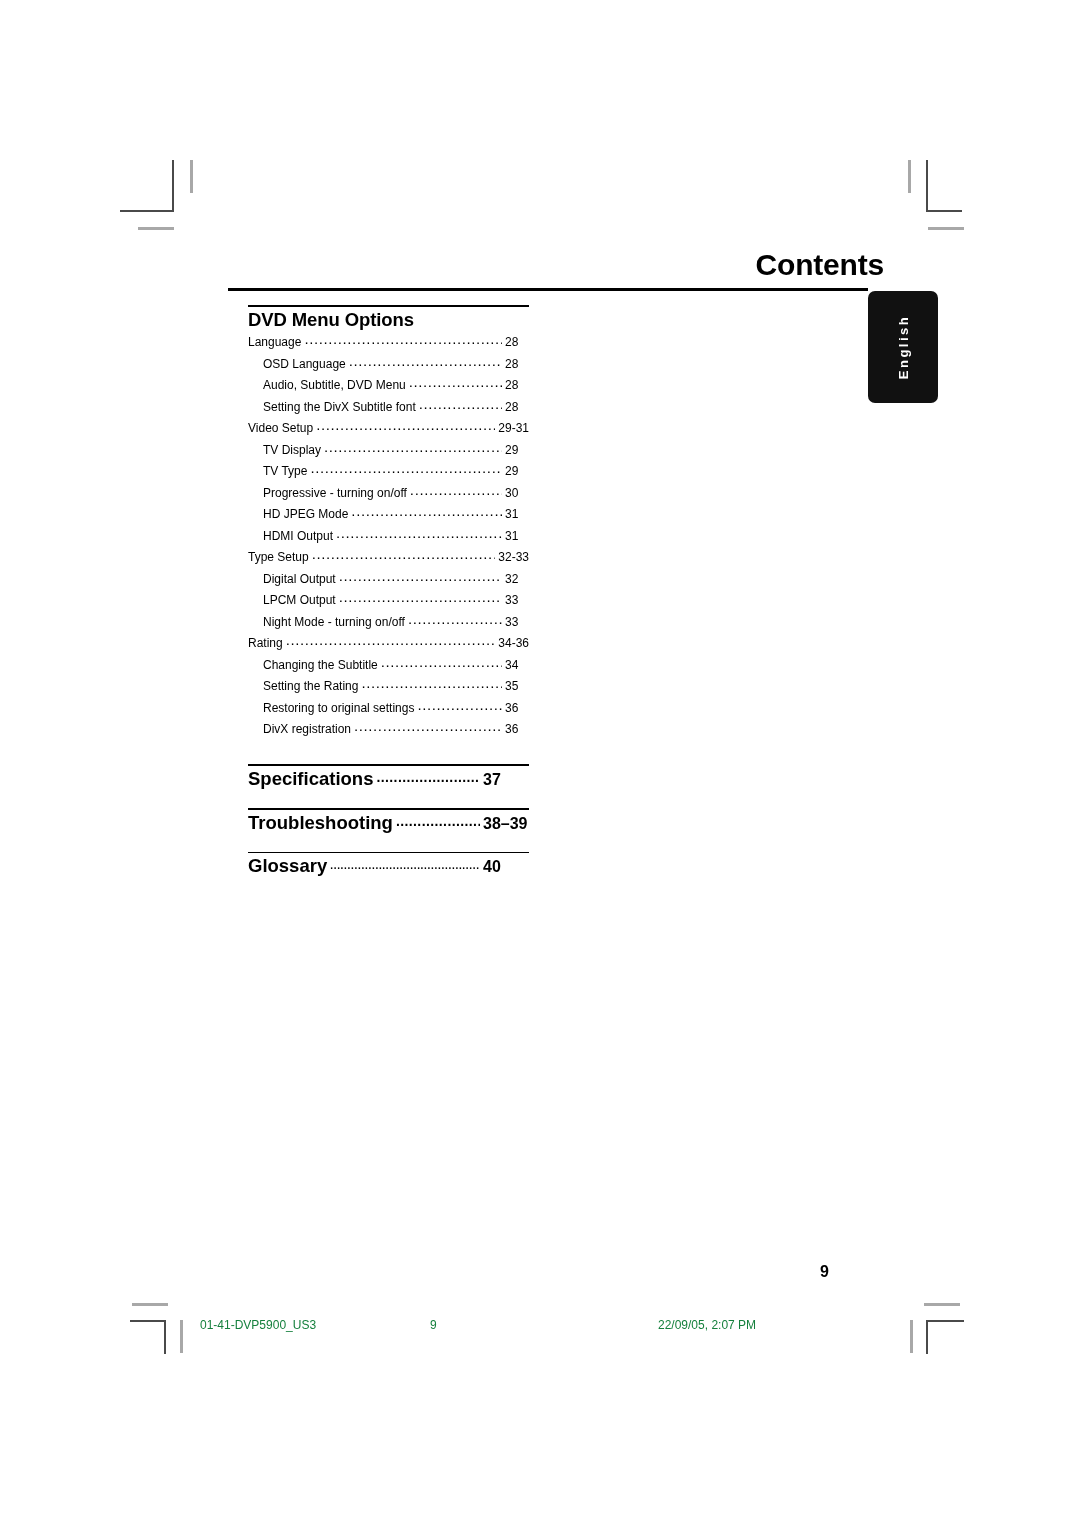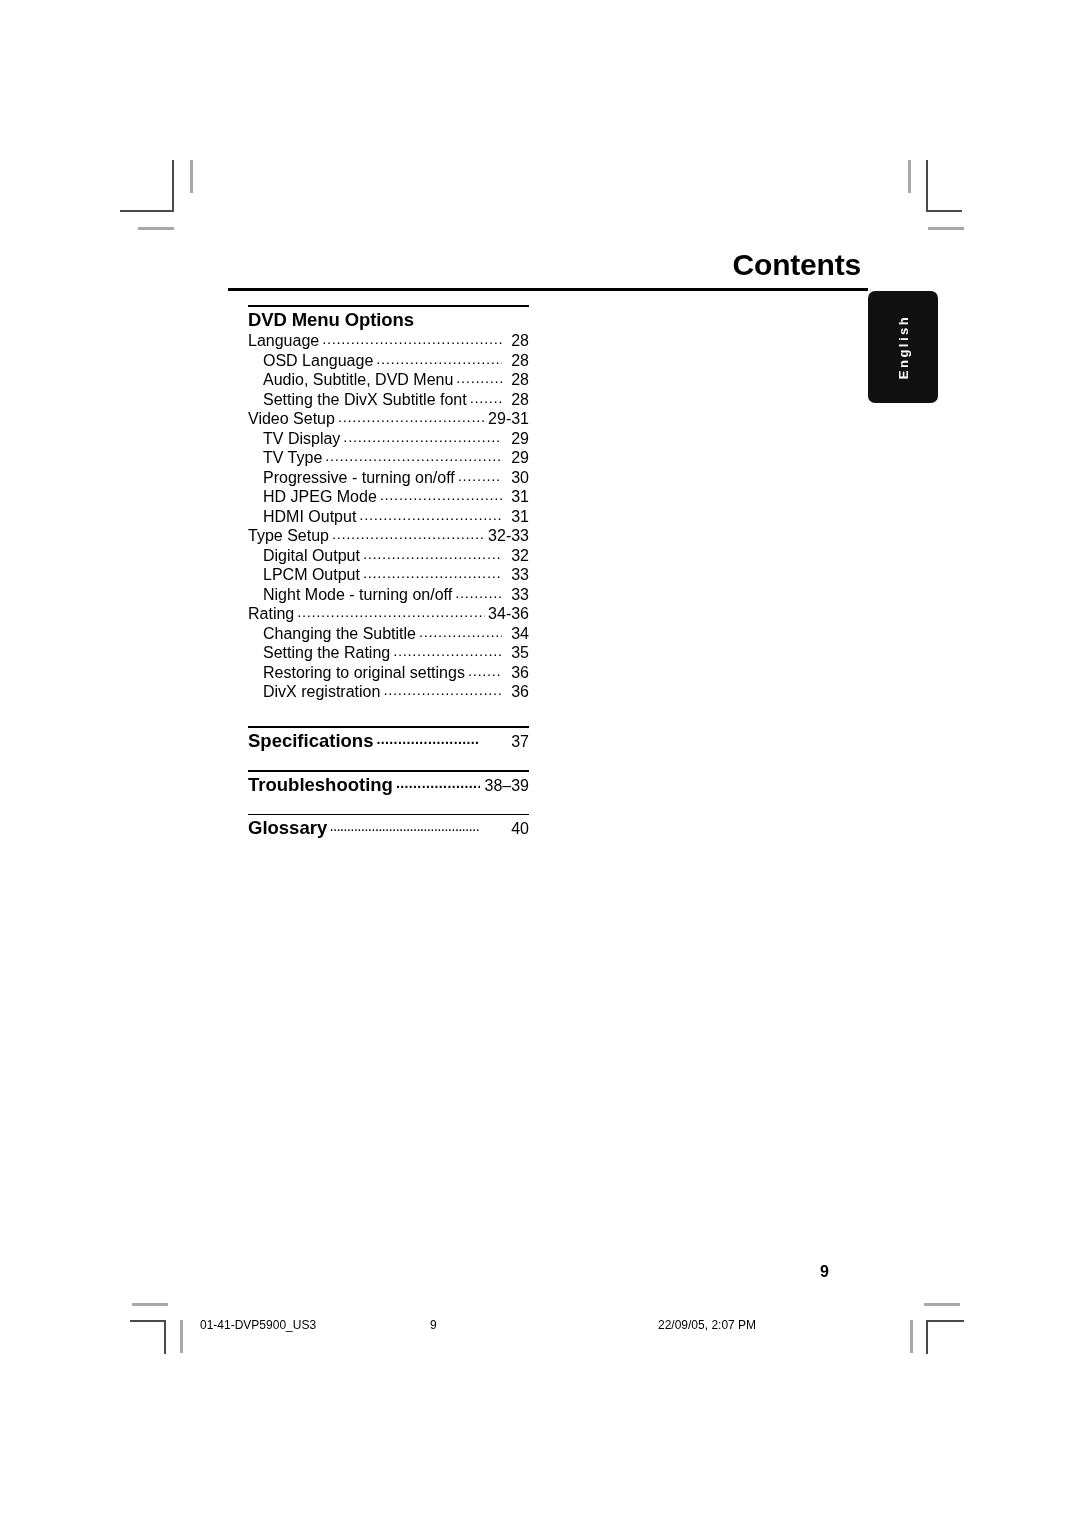--- a/index.html
+++ b/index.html
@@ -46,21 +46,21 @@
   
   #crop-br { left: 890px; top: 1300px; width: 120px; height: 110px; }
   #crop-br .v1 { left: 36px; top: 20px; width: 2px;  height: 34px; }
   #crop-br .h1 { left: 36px; top: 20px; width: 38px; height: 2px;  }
   #crop-br .v2 { left: 20px; top: 20px; width: 3px;  height: 33px; }
   #crop-br .h2 { left: 34px; top: 3px;  width: 36px; height: 3px;  }
 
   
   #page-title {
     position: absolute;
-    left: 221px;
+    left: 244px;
     top: 248px;
     width: 640px;
     text-align: right;
     font-size: 30px;
     font-weight: bold;
     letter-spacing: -0.2px;
   }
 
   #header-rule {
     position: absolute;
@@ -109,21 +109,21 @@
     font-weight: bold;
     padding-top: 2px;
     letter-spacing: -0.1px;
   }
 
   
   .toc-row {
     display: flex;
     align-items: baseline;
     width: 281px;
-    font-size: 16px;
+    font-size: 12px;
     line-height: 19.5px;
     white-space: nowrap;
   }
   .toc-row.lvl2 { padding-left: 15px; }
 
   .toc-label { flex: 0 0 auto; }
 
   .toc-leader {
     flex: 1 1 auto;
     overflow: hidden;
@@ -136,31 +136,31 @@
              "........................................................................";
     font-size: 15px;
     letter-spacing: 0.6px;
     color: #000;
     display: block;
     white-space: nowrap;
   }
 
   .toc-page {
     flex: 0 0 auto;
-    text-align: right;
+    text-align: left;
     min-width: 24px;
   }
 
   
   .toc-row.major {
     font-size: 18.5px;
     font-weight: bold;
     line-height: 26px;
   }
-  .toc-row.major .toc-page { font-weight: normal; font-size: 16px; min-width: 46px; }
+  .toc-row.major .toc-page { font-weight: bold; font-size: 16px; min-width: 46px; }
   .toc-row.major .toc-leader { top: -3px; }
   .toc-row.major .toc-leader::before { font-size: 14px; letter-spacing: 0.4px; }
   .toc-row.major.fine .toc-leader::before { font-size: 10px; letter-spacing: 0.7px; }
 
   .spacer-lg { height: 24px; }
   .spacer-md { height: 15px; }
 
   
   #page-number {
     position: absolute;
@@ -168,21 +168,21 @@
     top: 1263px;
     font-size: 16px;
     font-weight: bold;
   }
 
   .footer-text {
     position: absolute;
     top: 1318px;
     font-size: 12px;
     font-family: "Liberation Sans", sans-serif;
-    color: #000000;
+    color: #15803d;
   }
   #footer-filename { left: 200px; }
   #footer-pagenum  { left: 430px; }
   #footer-date     { left: 658px; }
 </style>
 </head>
 <body>
 
 <div class="crop-mark" id="crop-tl">
   <div class="cm-line v1"></div>

